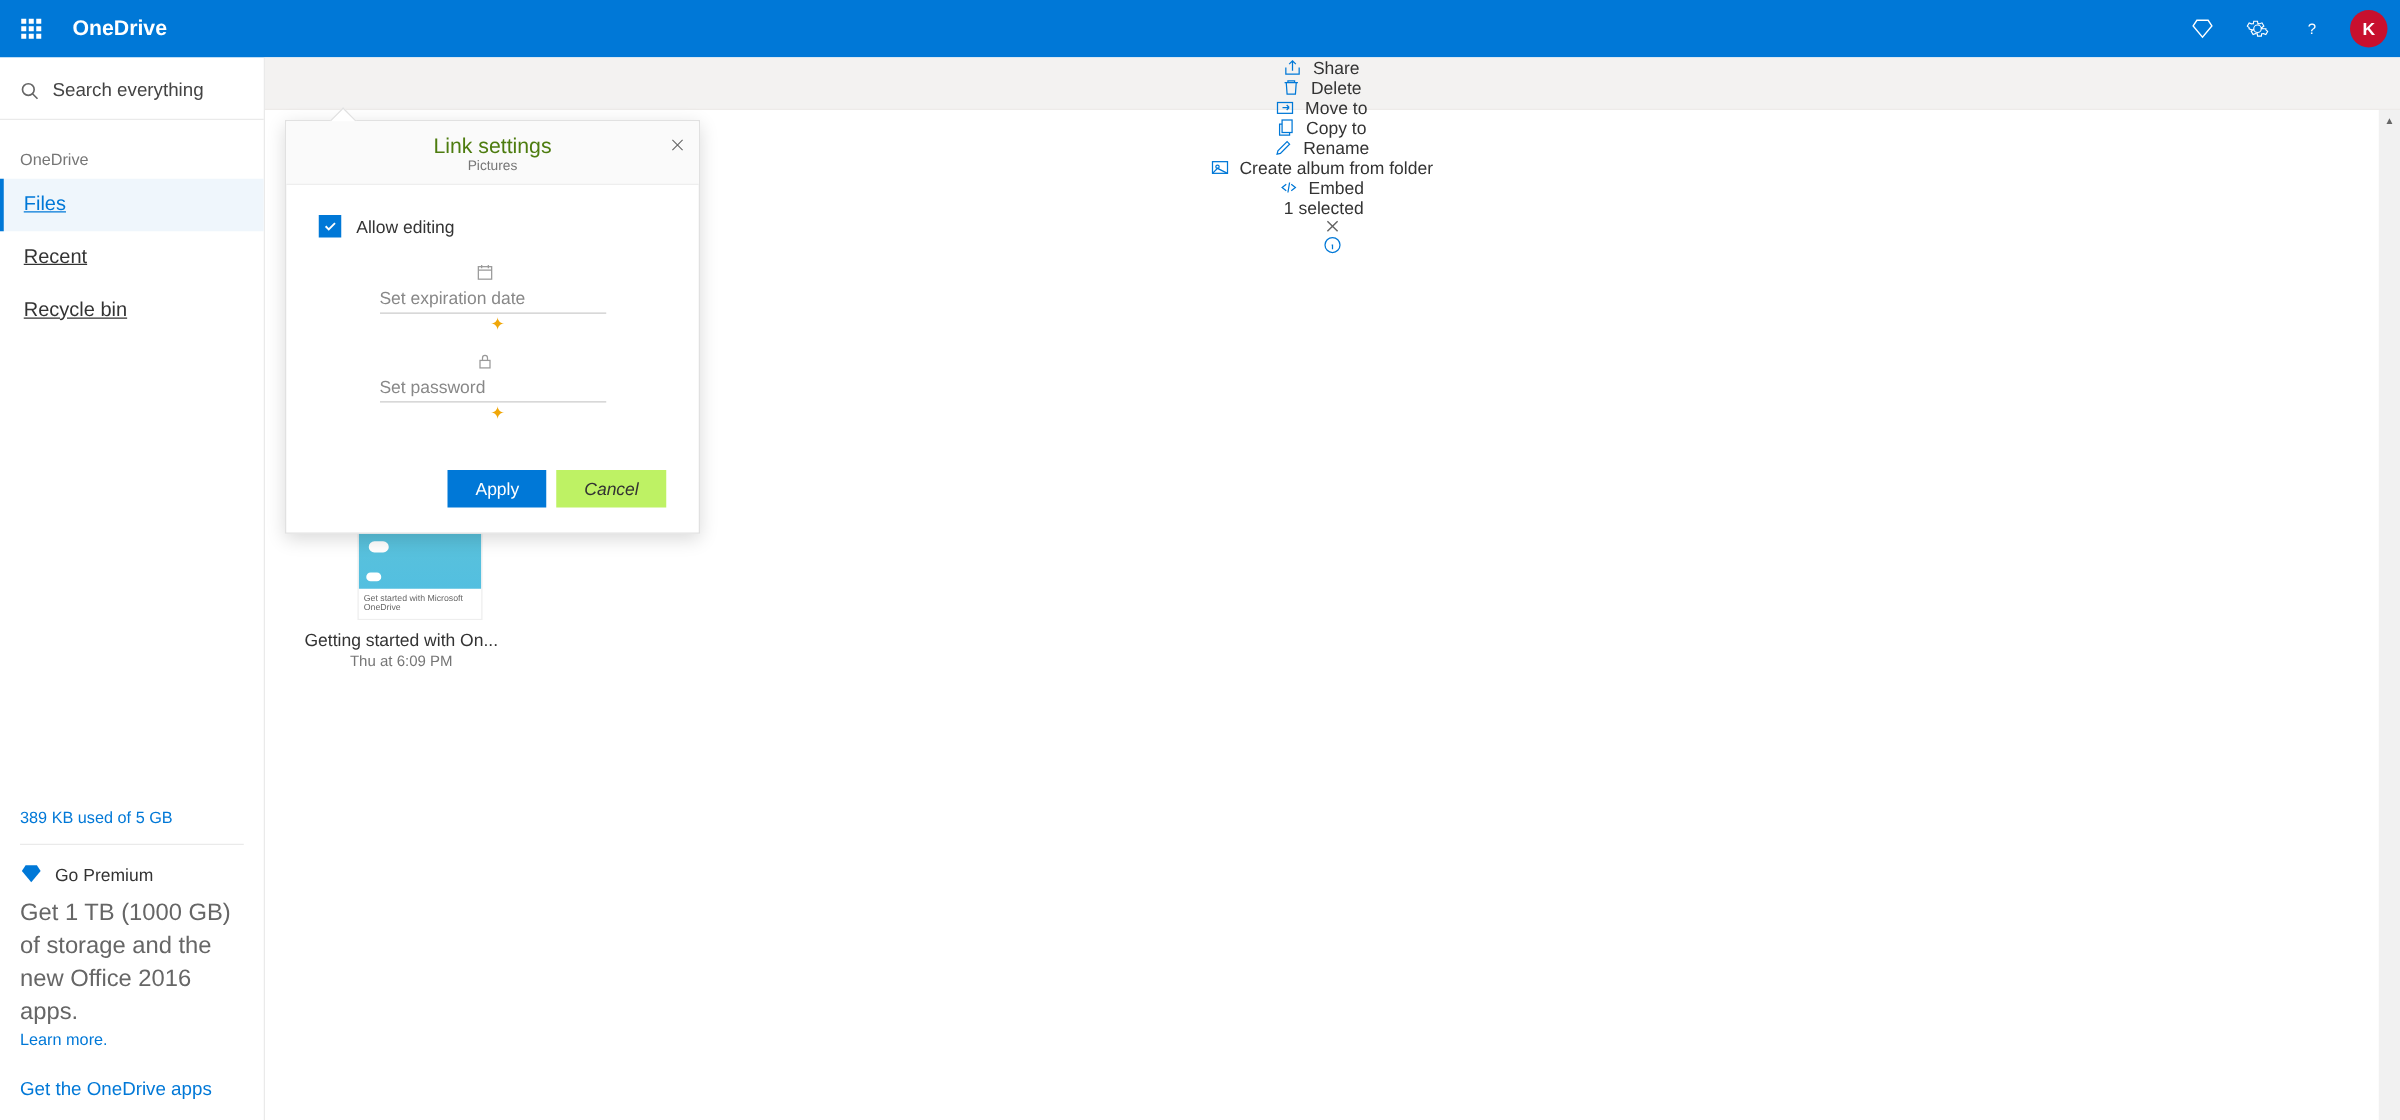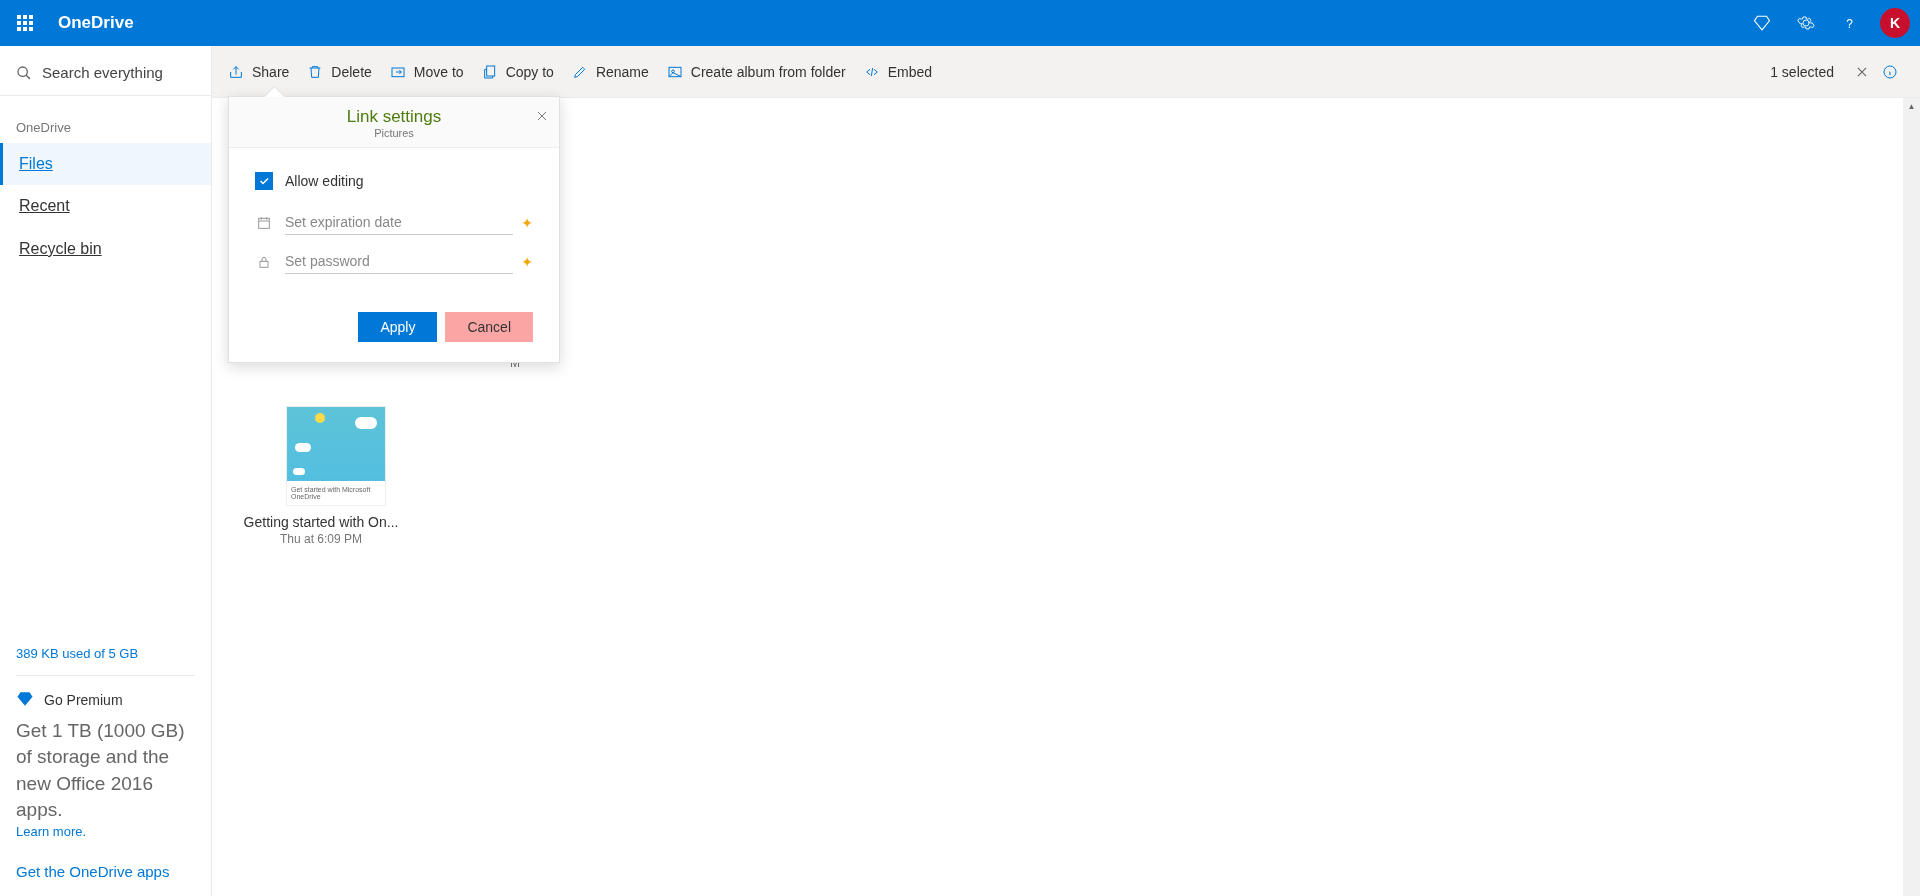--- a/index.html
+++ b/index.html
@@ -30,21 +30,21 @@
 .storage { color:#0078d7; font-size:13px; }
 .divider { border:none; border-top:1px solid #eaeaea; margin:14px 0; }
 .premium-row { display:flex; align-items:flex-end; color:#333; font-size:14px; margin-bottom:10px; }
 .premium-row svg { fill:#0078d7; margin-right:10px; }
 .promo { font-size:19px; color:#666; line-height:1.4; }
 .learn { color:#0078d7; text-decoration:none; font-size:13px; }
 .getapps { display:block; margin-top:24px; color:#0078d7; font-size:15px; text-decoration:none; }
 
 
 .main { flex:1; display:flex; flex-direction:column; background:#fff; min-width:0; }
-.toolbar { height:52px; background:#f3f2f1; display:flex; align-items:center; padding: 0 16px; border-bottom:1px solid #edebe9; position:relative; }
+.toolbar { height:42px; background:#f3f2f1; display:flex; align-items:center; padding: 0 16px; border-bottom:1px solid #edebe9; position:relative;flex-direction:column; }
 .tbtn { display:flex; align-items:center; margin-right: 18px; font-size:14px; color:#333; cursor:pointer; }
 .tbtn svg { margin-right:8px; }
 .toolbar-spacer { flex:1; }
 .sel-count { font-size:14px; color:#333; margin-right:14px; }
 .close-sel, .info-btn { width:28px; height:28px; display:flex; align-items:center; justify-content:center; cursor:pointer; }
 
 
 .content { flex:1; position:relative; overflow:auto; padding: 80px 0 0 24px; }
 .tiles { display:flex; gap:26px; }
 .tile { width:190px; }
@@ -67,29 +67,29 @@
 .popover::before { content:""; position:absolute; top:-8px; left:38px; width:14px; height:14px; background:#fff; border-left:1px solid #e1e1e1; border-top:1px solid #e1e1e1; transform:rotate(45deg); }
 .pop-head { text-align:center; padding:10px 0 8px 0; border-bottom:1px solid #eee; position:relative; background:#fafafa; }
 .pop-title { font-size:17px; color:#4d7c0f; }
 .pop-sub { font-size:11px; color:#767676; }
 .pop-close { position:absolute; right:10px; top:12px; cursor:pointer; color:#666; }
 .pop-body { padding: 24px 26px 16px 26px; }
 .chk-row { display:flex; align-items:center; margin-bottom:20px; }
 .chkbox { width:18px; height:18px; background:#0078d7; display:flex; align-items:center; justify-content:center; margin-right:12px; cursor:pointer; }
 .chkbox svg { fill:#fff; width:12px; height:12px; }
 .chk-label { font-size:14px; color:#333; }
-.field-row { display:flex; align-items:center; margin-bottom:14px; }
+.field-row { display:flex; align-items:center; margin-bottom:14px;flex-direction:column; }
 .field-row .fi { width:18px; margin-right:12px; display:flex; justify-content:center; color:#999;}
 .field-input { flex:1; border:none; border-bottom:1px solid #ccc; font-size:14px; padding:4px 0; outline:none; color:#333; background:transparent;}
 .field-input::placeholder { color:#888; }
 .spark { color:#f0a708; margin-left:8px; font-size:14px; }
 .pop-actions { display:flex; justify-content:flex-end; gap:8px; padding: 8px 26px 20px 26px; }
 .btn { padding: 7px 22px; font-size:14px; border:none; cursor:pointer; }
 .btn-primary { background:#0078d7; color:#fff; }
-.btn-default { background:#fca5a5; color:#333; }
+.btn-default { background:#bef264; color:#333;font-style:italic; }
 
 .scrollbar { position:absolute; right:0; top:0; bottom:0; width:17px; background:#f1f1f1; }
 .scroll-arrow { height:17px; display:flex; align-items:center; justify-content:center; color:#666; font-size:8px; cursor:pointer;}
 </style>
 </head>
 <body>
 
 <div class="header">
   <div class="waffle">
     <div class="waffle-grid">

